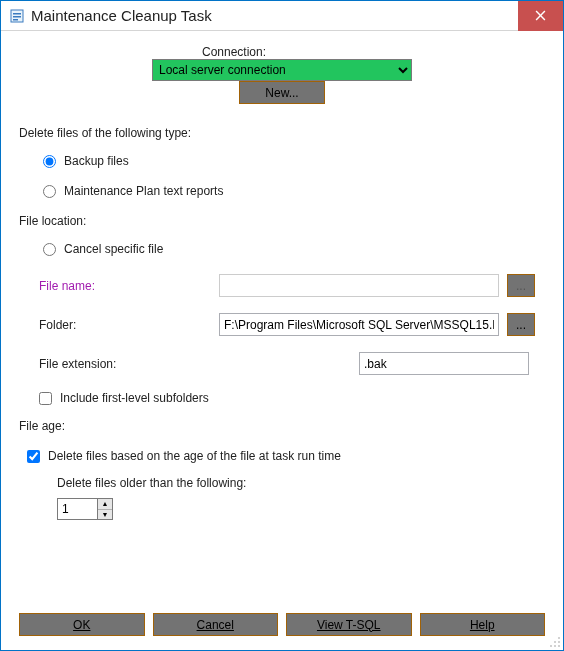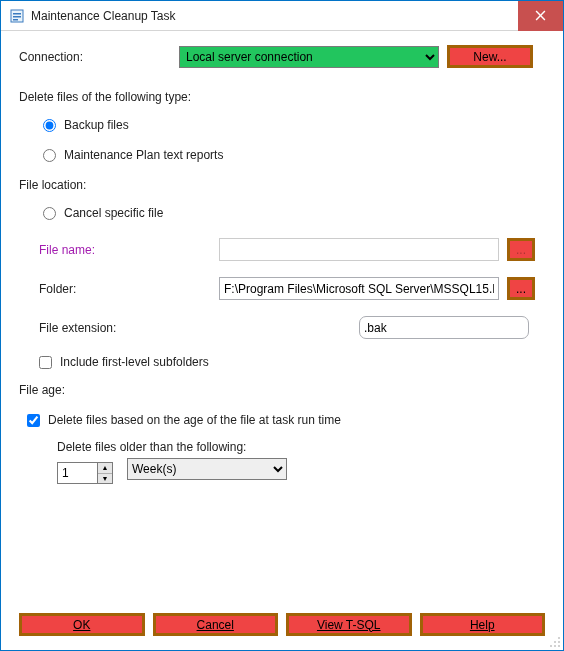--- a/index.html
+++ b/index.html
@@ -26,21 +26,21 @@
     padding: 0 0 0 8px;
     border-bottom: 1px solid #d5d5d5;
   }
   .titlebar .icon-slot {
     width: 16px; height: 16px;
     margin-right: 6px;
     display: inline-flex; align-items: center; justify-content: center;
   }
   .titlebar .title-text {
     flex: 1;
-    font-size: 12px;
+    font-size: 15px;
   }
   .titlebar .close-btn {
     width: 45px; height: 30px;
     background: #c8504f;
     display: flex; align-items: center; justify-content: center;
     cursor: pointer;
   }
   .titlebar .close-btn svg { width: 11px; height: 11px; }
 
   .content {
@@ -48,35 +48,36 @@
     padding: 14px 18px 8px 18px;
     display: flex;
     flex-direction: column;
     position: relative;
   }
 
   .row {
     display: flex;
     align-items: center;
     margin-bottom: 10px;
+    flex-direction: column;
   }
   .conn-label { width: 160px; }
   .conn-select {
     width: 260px; height: 22px;
     font: inherit;
     border: 1px solid #7a7a7a;
     background: #22c55e;
     padding: 1px 2px;
   }
   .btn {
     height: 23px;
     min-width: 90px;
     font: inherit;
-    background: #ef4444;
-    border: 3px solid #a16207;
+    background: #737373;
+    border: 1px solid #a16207;
     cursor: pointer;
   }
   .btn.small {
     min-width: 28px; width: 28px; padding: 0;
   }
   .btn.footer-btn { min-width: 100px; height: 23px; }
 
   .section-head {
     margin-top: 12px;
     margin-bottom: 10px;
@@ -232,21 +233,21 @@
     <div class="sub-row">
       <span class="sub-label">Folder:</span>
       <input type="text" class="field" style="width: 280px; border-color: rgb(171, 173, 179);" value="F:\Program Files\Microsoft SQL Server\MSSQL15.MSSQ">
       <span style="width:8px"></span>
       <button class="btn small">...</button>
     </div>
 
     <div class="sub-row">
       <span class="sub-label">File extension:</span>
       <span style="width:140px"></span>
-      <input type="text" class="field" style="width: 170px; border-color: rgb(171, 173, 179); border-radius: 7px;" value=".bak">
+      <input type="text" class="field" style="width: 170px; border-color: rgb(171, 173, 179);" value=".bak">
     </div>
 
     <label class="check-row">
       <input type="checkbox" style="">
       <span>Include first-level subfolders</span>
     </label>
 
     <div class="section-head" style="margin-top:4px">File age:</div>
 
     <label class="check-row" style="margin-left:8px">
@@ -257,23 +258,20 @@
     <div class="age-sub">Delete files older than the following:</div>
 
     <div style="display:flex; align-items:center;">
       <div class="spinner">
         <input type="text" value="1" style="">
         <div class="spin-btns">
           <button>▲</button>
           <button>▼</button>
         </div>
       </div>
-      <select class="unit-select">
-        <option>Week(s)</option>
-      </select>
     </div>
 
     <div class="filler"></div>
 
     <div class="footer">
       <button class="btn footer-btn">OK</button>
       <button class="btn footer-btn">Cancel</button>
       <button class="btn footer-btn">View T-SQL</button>
       <button class="btn footer-btn">Help</button>
     </div>

